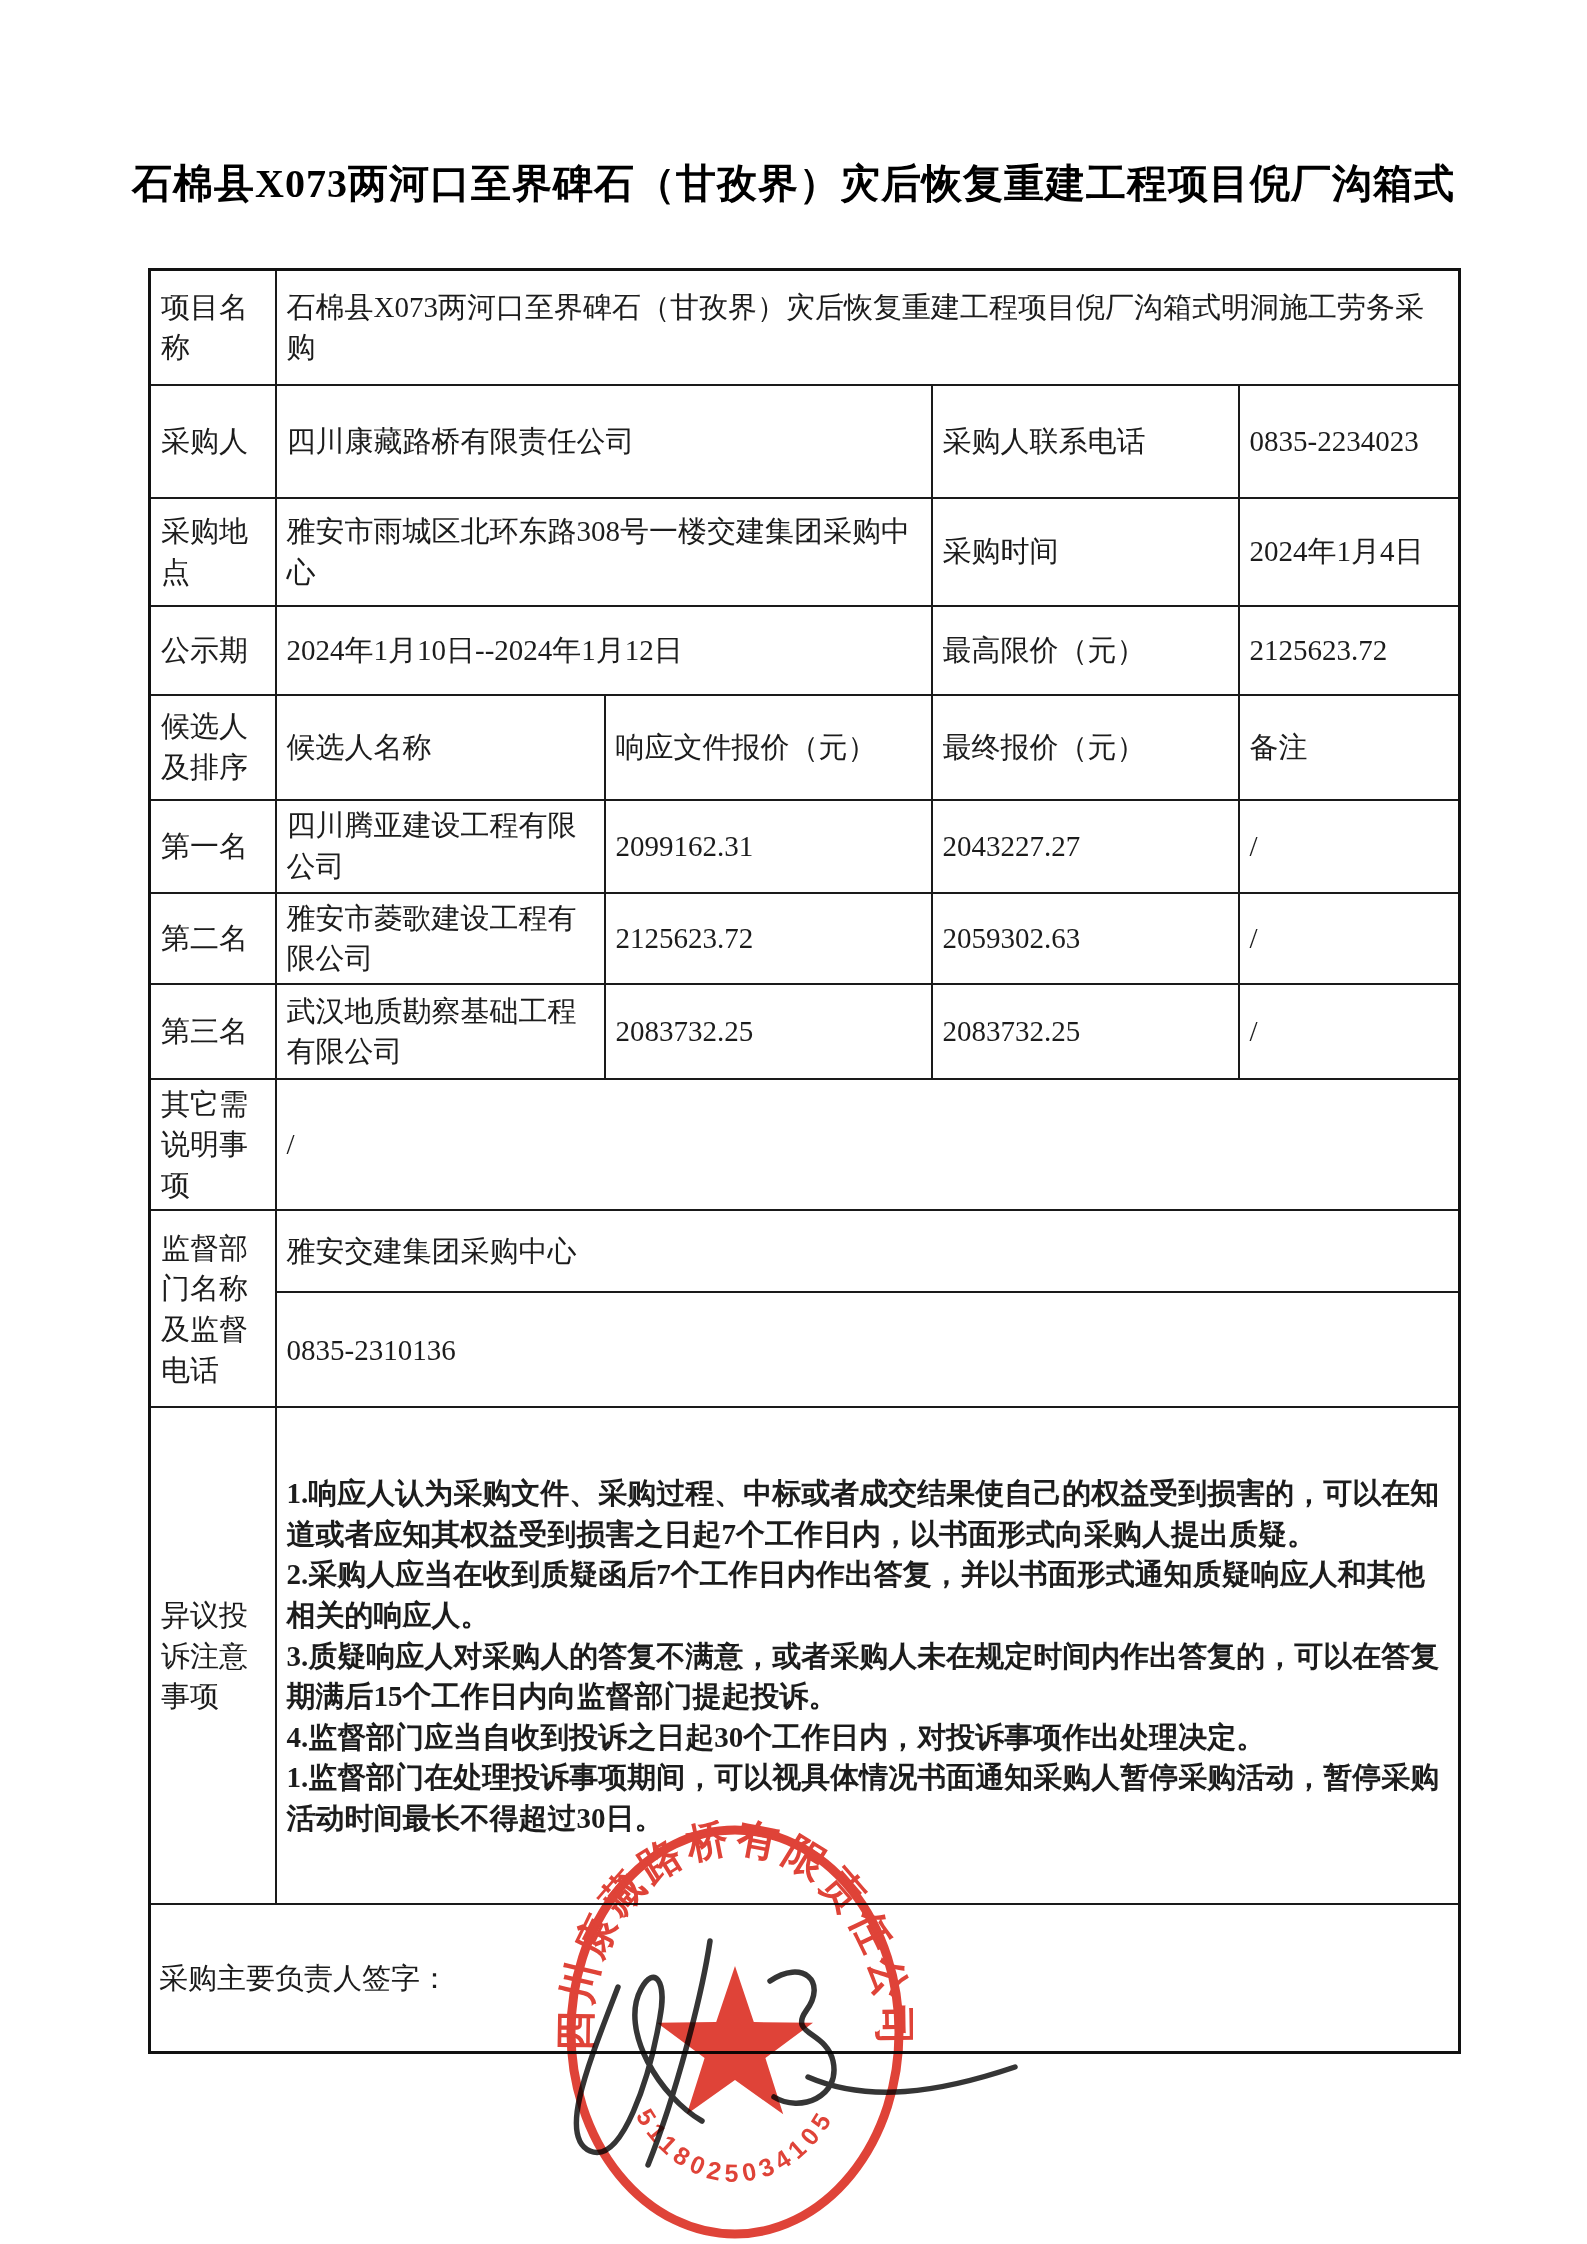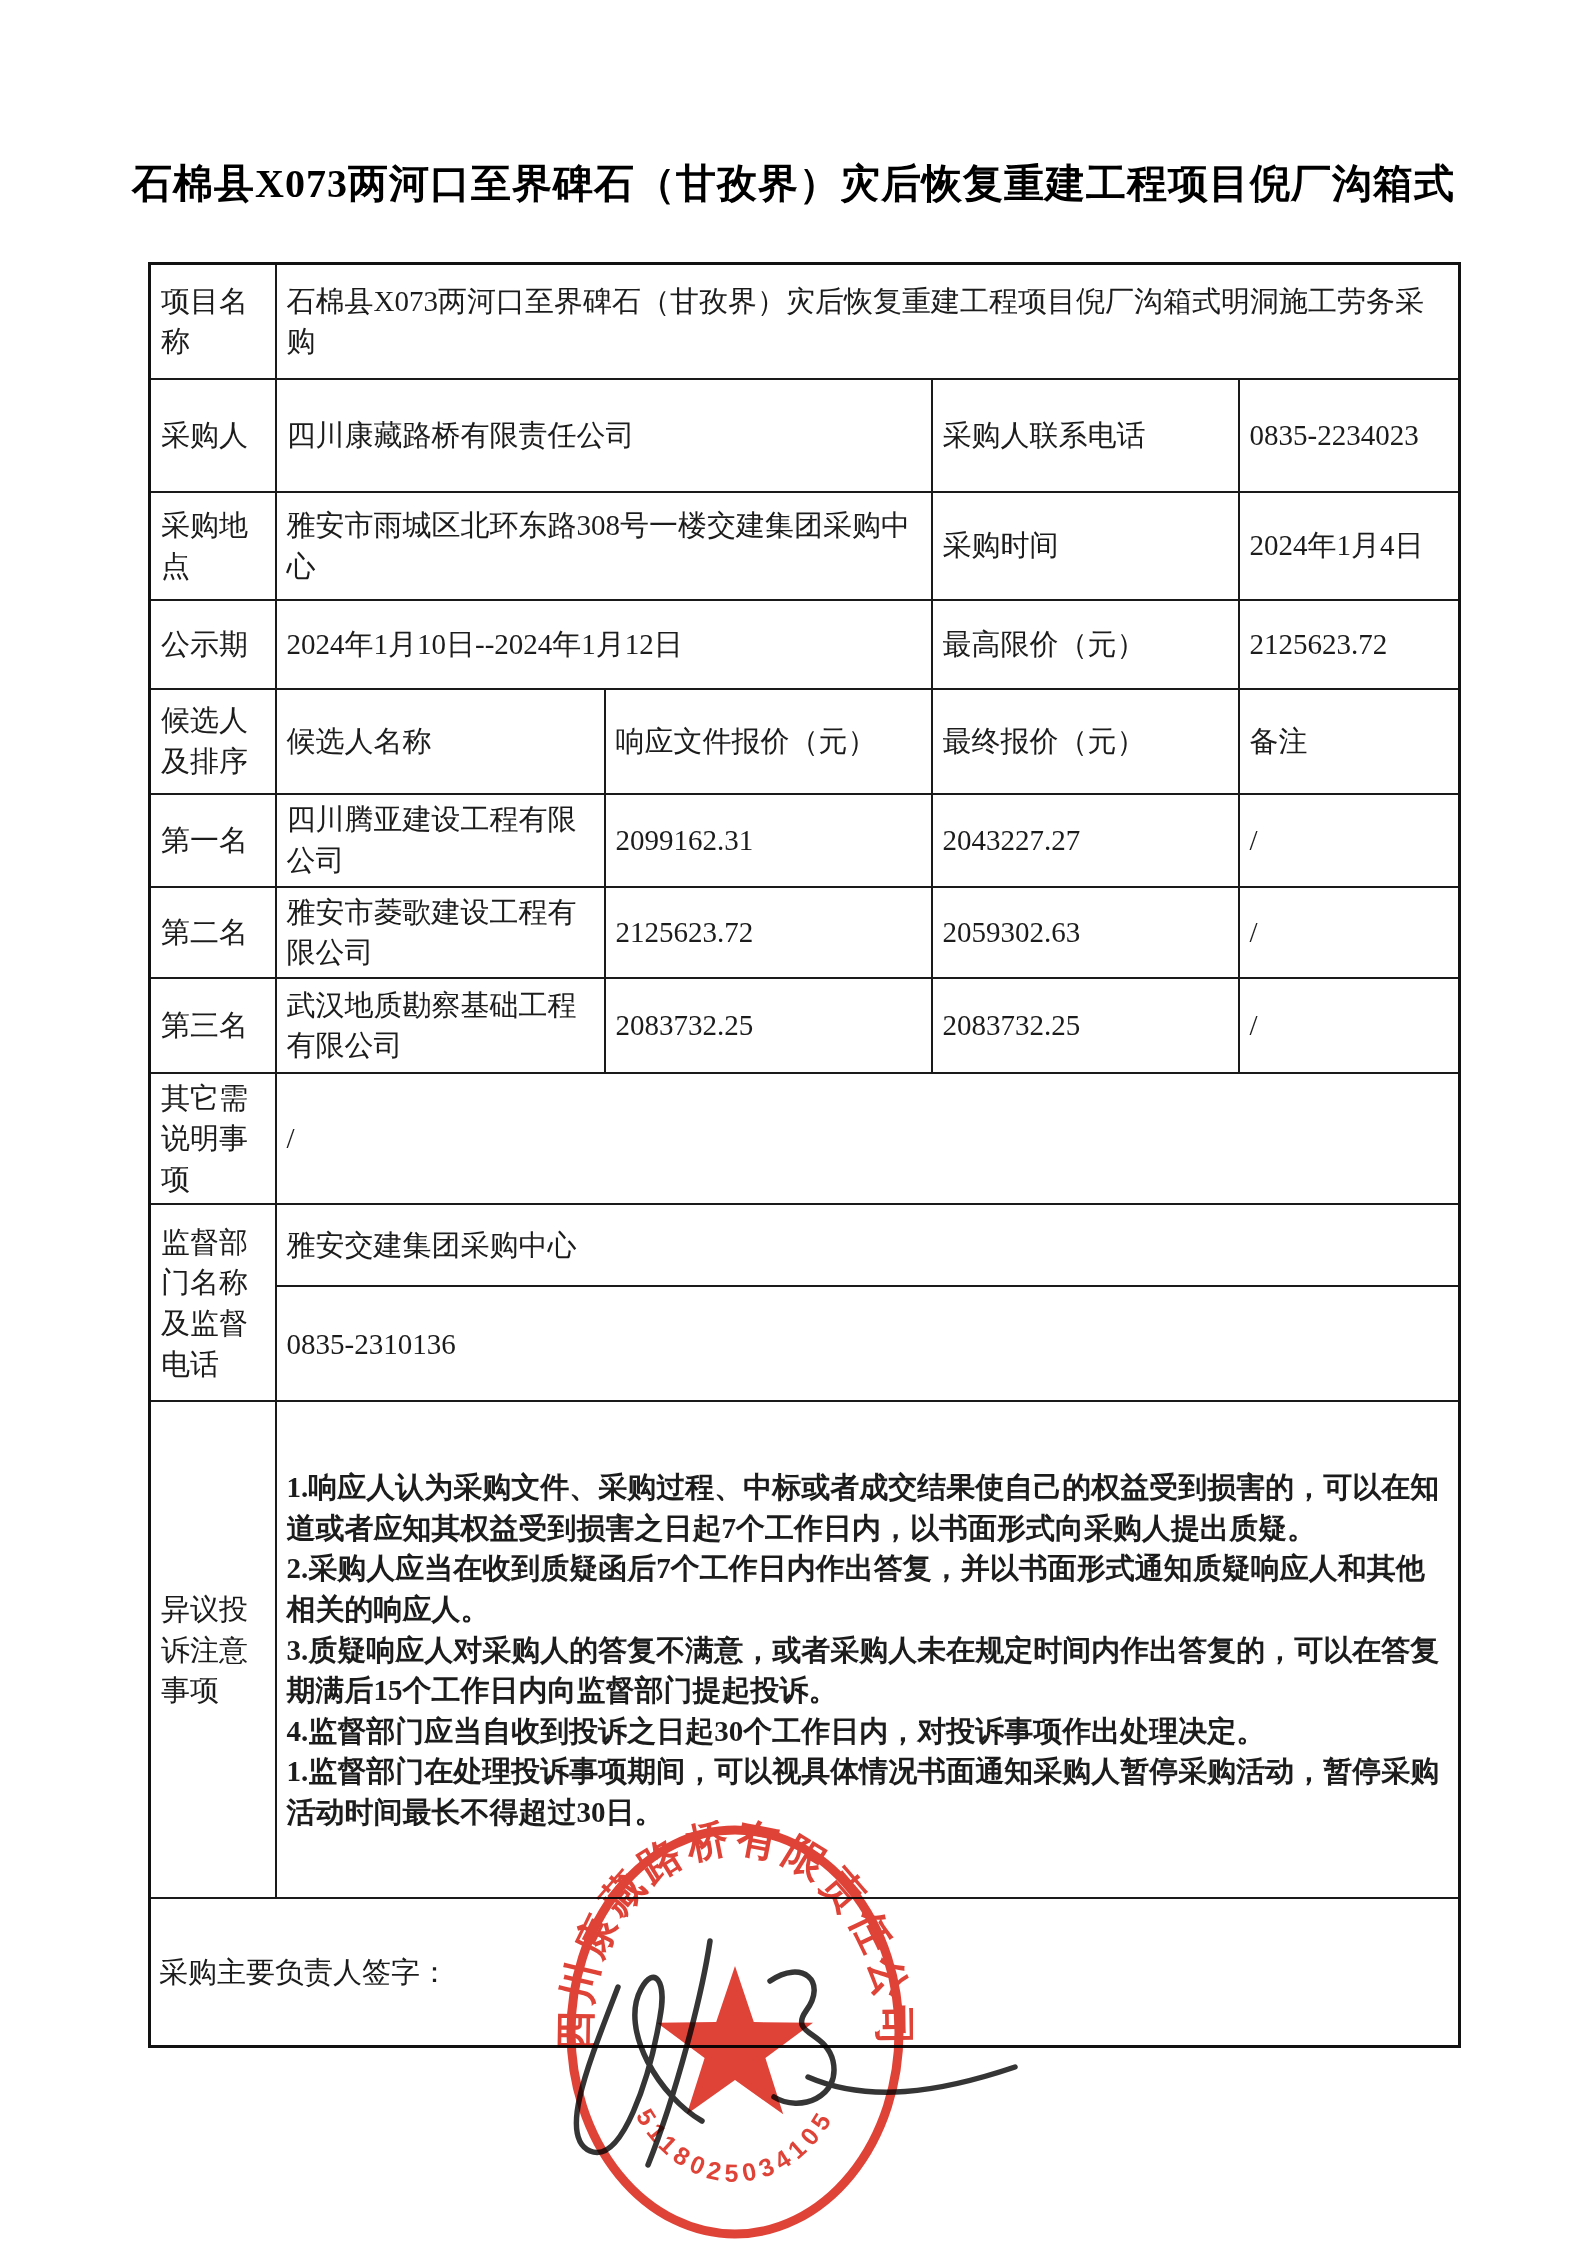--- a/index.html
+++ b/index.html
@@ -7,21 +7,21 @@
     width:1587px;height:2244px;position:relative;background:#ffffff;
     font-family:"Liberation Serif","DejaVu Serif",serif;color:#1c1c1c;
     overflow:hidden;
   }
   .title{
     position:absolute;top:158px;left:0;width:1587px;text-align:center;
     font-weight:bold;font-size:40px;line-height:52px;color:#000000;
     letter-spacing:1px;
   }
   table.doc{
-    position:absolute;left:148px;top:262px;width:1310px;height:1763px;
+    position:absolute;left:148px;top:268px;width:1310px;height:1763px;
     border-collapse:collapse;table-layout:fixed;
     border:3px solid #121212;
   }
   table.doc td{
     border:2px solid #1a1a1a;
     font-size:29px;line-height:1.4;color:#1c1c1c;
     padding:4px 10px;vertical-align:middle;
     overflow:hidden;word-break:break-all;
   }
   td.lab{padding:4px 4px;}

